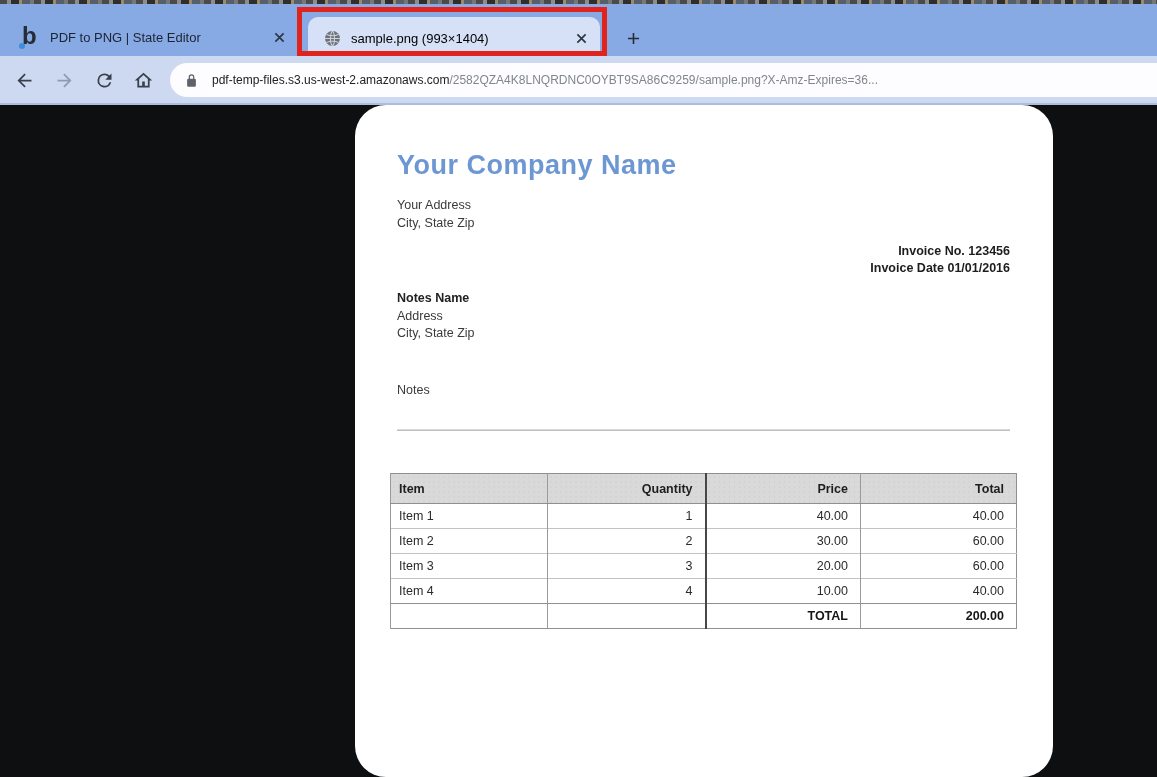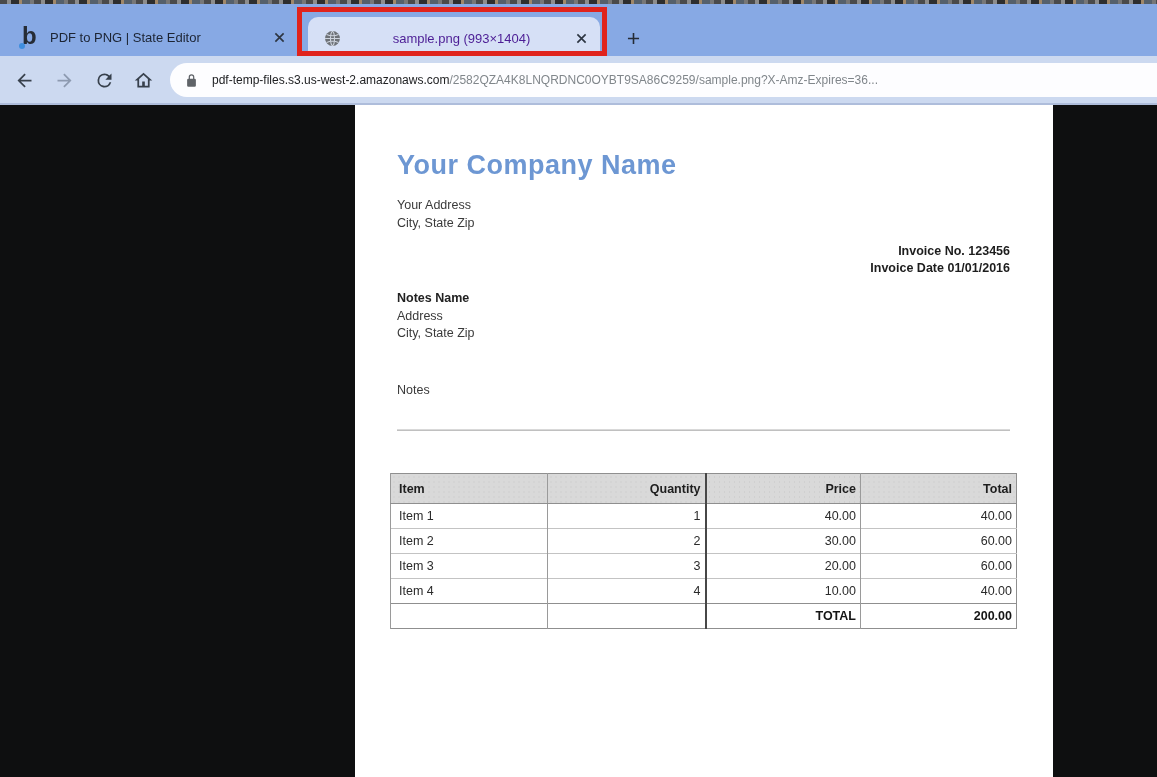--- a/index.html
+++ b/index.html
@@ -10,21 +10,21 @@
   .top-strip{ position:absolute; left:0; top:0; width:100%; height:4px;
     background:repeating-linear-gradient(90deg,#4a4a4a 0 7px,#8d8d8d 7px 11px,#2e2e2e 11px 19px,#a0886a 19px 22px,#55606b 22px 30px,#777 30px 34px); }
 
   
   .tab-bar{ position:absolute; left:0; top:4px; width:100%; height:52px; background:var(--tab-bar,#87a9e4); }
   .tab{ position:absolute; display:flex; align-items:center; cursor:default; }
   .tab-inactive{ left:8px; top:12px; width:290px; height:42px; padding:0 10px 0 14px; }
   .tab-active{ left:308px; top:13px; width:292px; height:43px; padding:0 10px 0 16px;
     background:var(--active-tab,#d6e0f6); border-radius:10px 10px 0 0; }
   .tab-title{ flex:1; font-size:13px; color:#1c2433; white-space:nowrap; overflow:hidden; margin-left:10px; }
-  .tab-active .tab-title{ color:#4c1d95;text-align:center; }
+  .tab-active .tab-title{ color:#000000; }
   .tab-close{ width:18px; height:18px; display:flex; align-items:center; justify-content:center; border-radius:50%; flex:0 0 auto; }
   .tab-close svg{ width:11px; height:11px; stroke:#2d3542; stroke-width:1.8; }
   .bubble-favicon{ position:relative; width:18px; height:26px; flex:0 0 auto; font-weight:bold; font-size:24px; line-height:24px; color:#262c35; }
   .bubble-favicon .dot{ position:absolute; left:-3px; bottom:1px; width:6px; height:6px; border-radius:50%; background:#3f8ede; }
   .globe-favicon{ width:17px; height:17px; flex:0 0 auto; }
   .new-tab-btn{ position:absolute; left:620px; top:21px; width:26px; height:26px; display:flex; align-items:center; justify-content:center; border-radius:50%; }
   .new-tab-btn svg{ width:19px; height:19px; fill:#242b35; }
   .annotation-box{ position:absolute; left:297px; top:7px; width:310px; height:49px;
     border:5px solid var(--annotation-red,#e0231c); pointer-events:none; z-index:6; }
 
@@ -37,21 +37,21 @@
   .btn-back{ left:12px; } .btn-fwd{ left:52px; } .btn-reload{ left:92px; } .btn-home{ left:131px; }
   .address-bar{ position:absolute; left:170px; top:7px; right:0; height:34px; background:#fdfdff;
     border-radius:17px 0 0 17px; display:flex; align-items:center; padding-left:14px; overflow:hidden; }
   .lock-icon{ width:15px; height:15px; flex:0 0 auto; fill:#5f6368; }
   .url-text{ margin-left:13px; font-size:12px; white-space:nowrap; overflow:hidden; }
   .url-domain{ color:#202124; }
   .url-path{ color:#80868b; }
 
   
   .viewer{ position:absolute; left:0; top:105px; width:100%; height:672px; background:var(--viewer-bg,#0e0f10); }
-  .page{ position:absolute; left:355px; top:0; width:698px; height:672px; background:#ffffff; color:#3c3c3c; }
+  .page{ position:absolute; left:355px; top:0; width:698px; height:672px; background:#ffffff; color:#3c3c3c;border-radius:31px; }
 
   .company-name{ position:absolute; left:42px; top:45px; font-size:27px; font-weight:bold;
     letter-spacing:0.5px; color:var(--company-blue,#6d97d3); }
   .addr-block{ position:absolute; font-size:12.5px; line-height:17.5px; color:#3a3a3a; }
   .company-addr{ left:42px; top:92px; }
   .invoice-meta{ position:absolute; right:43px; top:138px; text-align:right; font-size:12.5px;
     line-height:17px; font-weight:bold; color:#1d1d1d; }
   .client-block{ left:42px; top:185px; }
   .client-name{ font-weight:bold; color:#222; }
   .notes-label{ position:absolute; left:42px; top:278px; font-size:12.5px; color:#3a3a3a; }
@@ -62,21 +62,21 @@
     table-layout:fixed; font-size:12.5px; color:#2b2b2b; }
   .invoice-table th{ height:30px; background-color:var(--table-header-bg,#d9d9d9);
     background-image:radial-gradient(#c6c6c6 0.8px, transparent 0.8px); background-size:5px 5px;
     font-weight:bold; color:#1e1e1e; border-bottom:1px solid #8f8f8f; }
   .invoice-table td{ height:25px; border-top:1px solid #c3c3c3; }
   .invoice-table tr:first-child td{ border-top:none; }
   .invoice-table, .invoice-table th, .invoice-table td{ border-left:1px solid #9a9a9a; }
   .invoice-table{ border:1px solid #8f8f8f; }
   .col-price-edge{ border-left:2px solid #474747 !important; }
   .cell-left{ text-align:left; padding-left:8px;margin-left:24px; }
-  .cell-right{ text-align:right; padding-right:4px; }
+  .cell-right{ text-align:right; padding-right:12px; }
   .total-row td{ border-top:1px solid #8f8f8f; }
   .bold{ font-weight:bold; color:#151515; }
 </style>
 </head>
 <body>
 
 <div class="screen">
 
   <div class="top-strip"></div>
 

